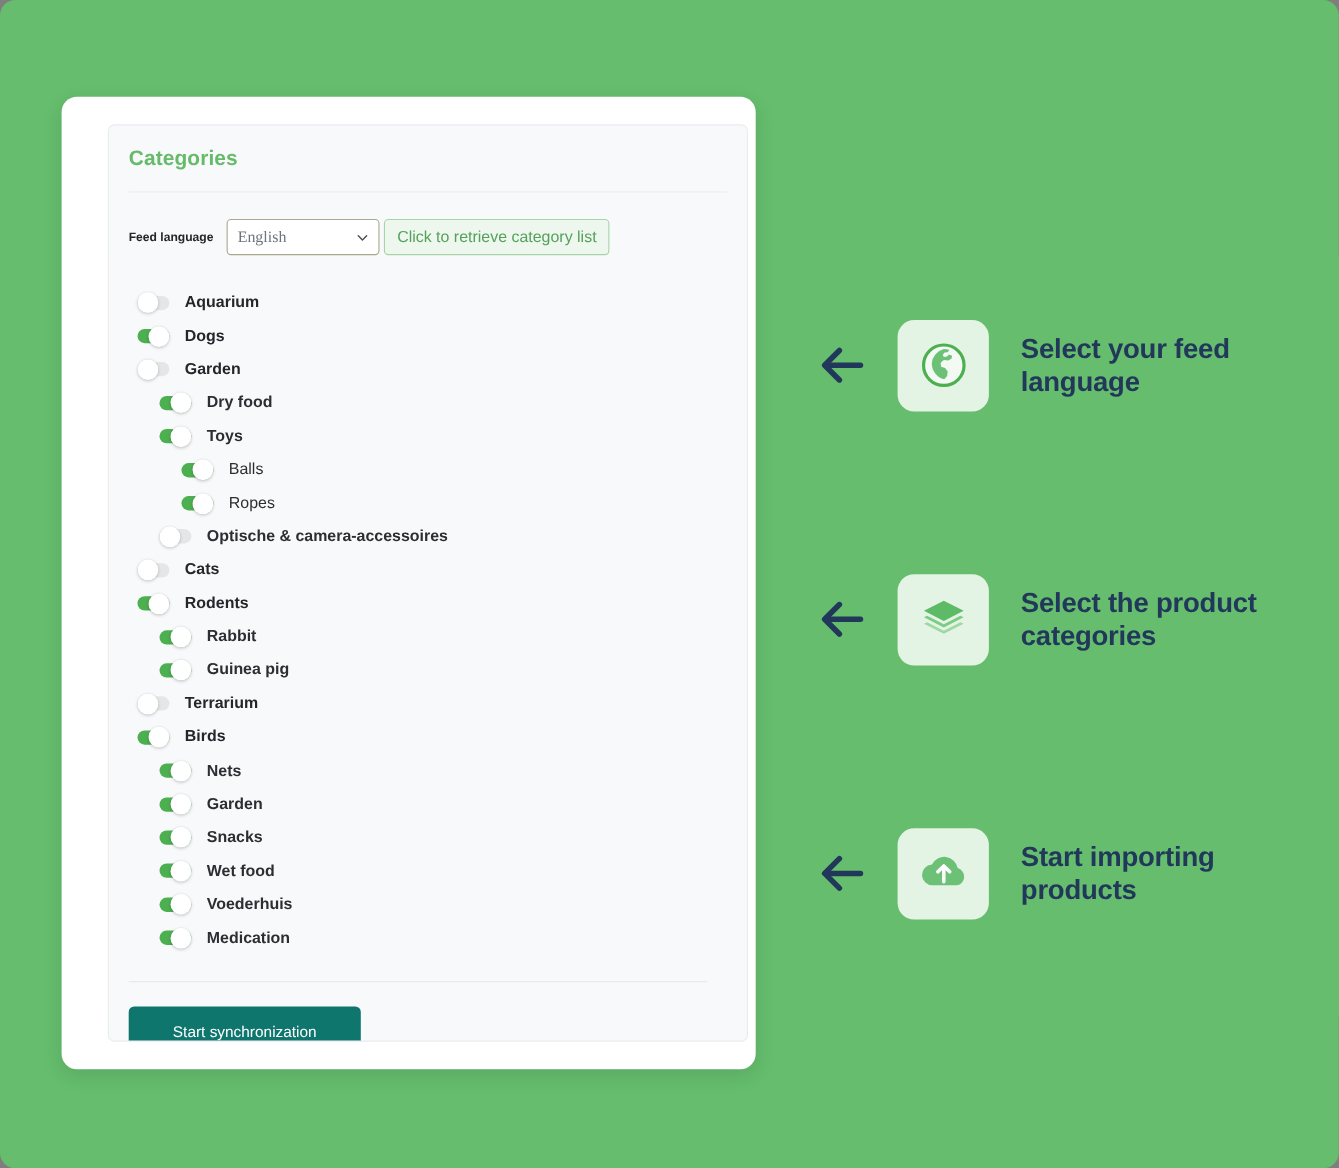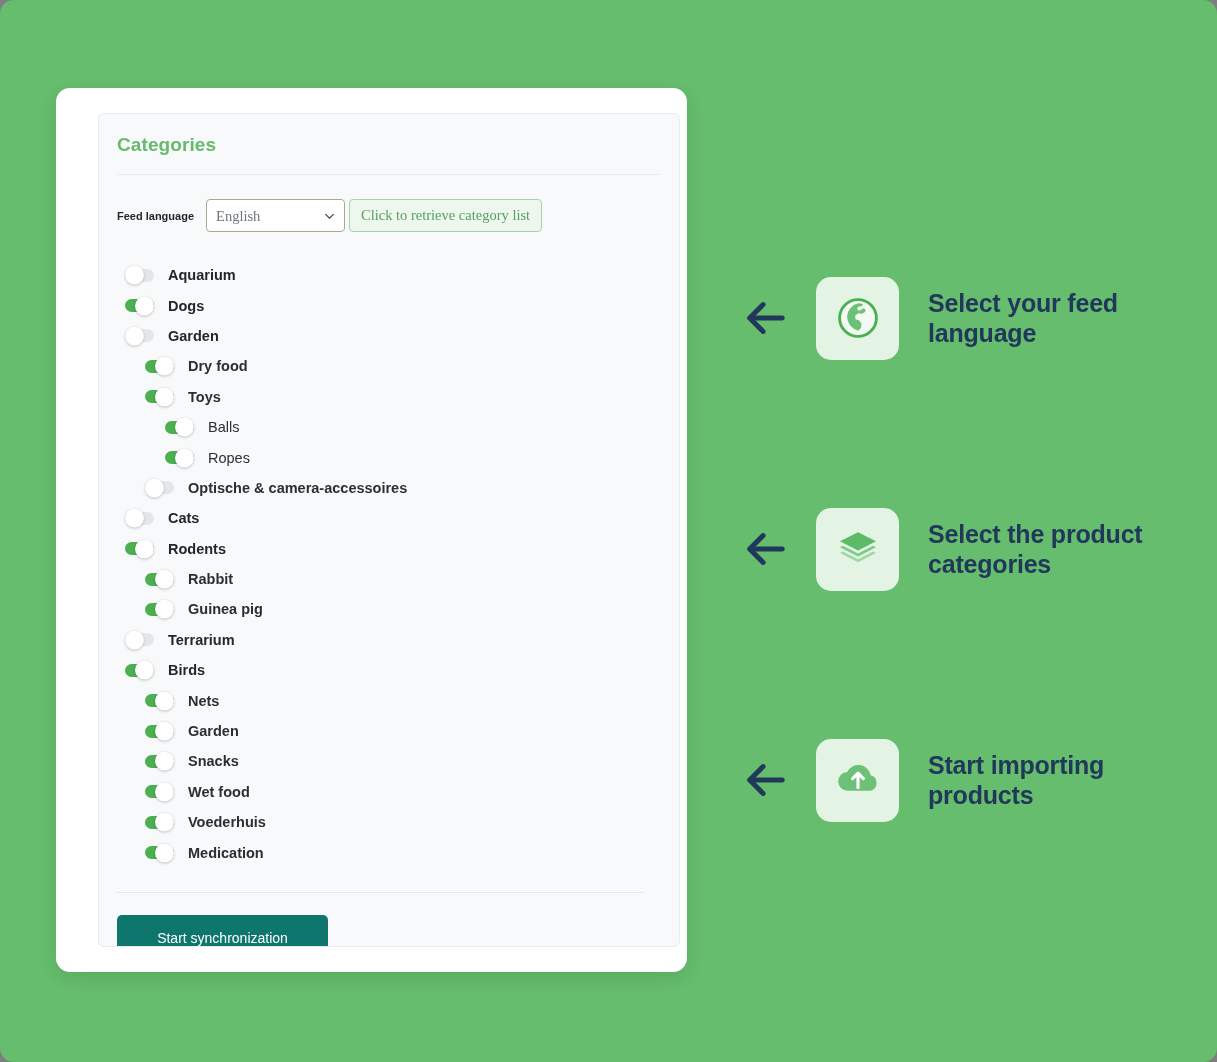--- a/index.html
+++ b/index.html
@@ -78,21 +78,21 @@
   .chevron-down {
     position: absolute; right: 9px; top: 50%;
     transform: translateY(-50%);
     pointer-events: none;
     width: 13px; height: 13px;
   }
   #retrieve-category-list-button {
     margin-left: 4px;
     height: 33px;
     padding: 0 11px;
-    font-family: Liberation Serif, serif;
+    font-family: Liberation Sans, sans-serif;
     font-size: 14.5px;
     color: #55a15c;
     background: #eef7ee;
     border: 1px solid #a6d4a9;
     border-radius: 4px;
     cursor: pointer;
     white-space: nowrap;
     text-align: center;
   }
 
@@ -150,21 +150,21 @@
     border-radius: 5px;
     color: #ffffff;
     font-family: "Liberation Sans", sans-serif;
     font-size: 14px;
     cursor: pointer;
   }
 
   
   #callouts {
     position: absolute;
-    left: 742px; top: 258px;
+    left: 742px; top: 272px;
     width: 440px;
   }
   .callout {
     display: flex; align-items: center;
     height: 120px;
     margin-bottom: 111px;
   }
   .callout:last-child { margin-bottom: 0; }
   .callout-arrow {
     width: 46px; height: 46px;

